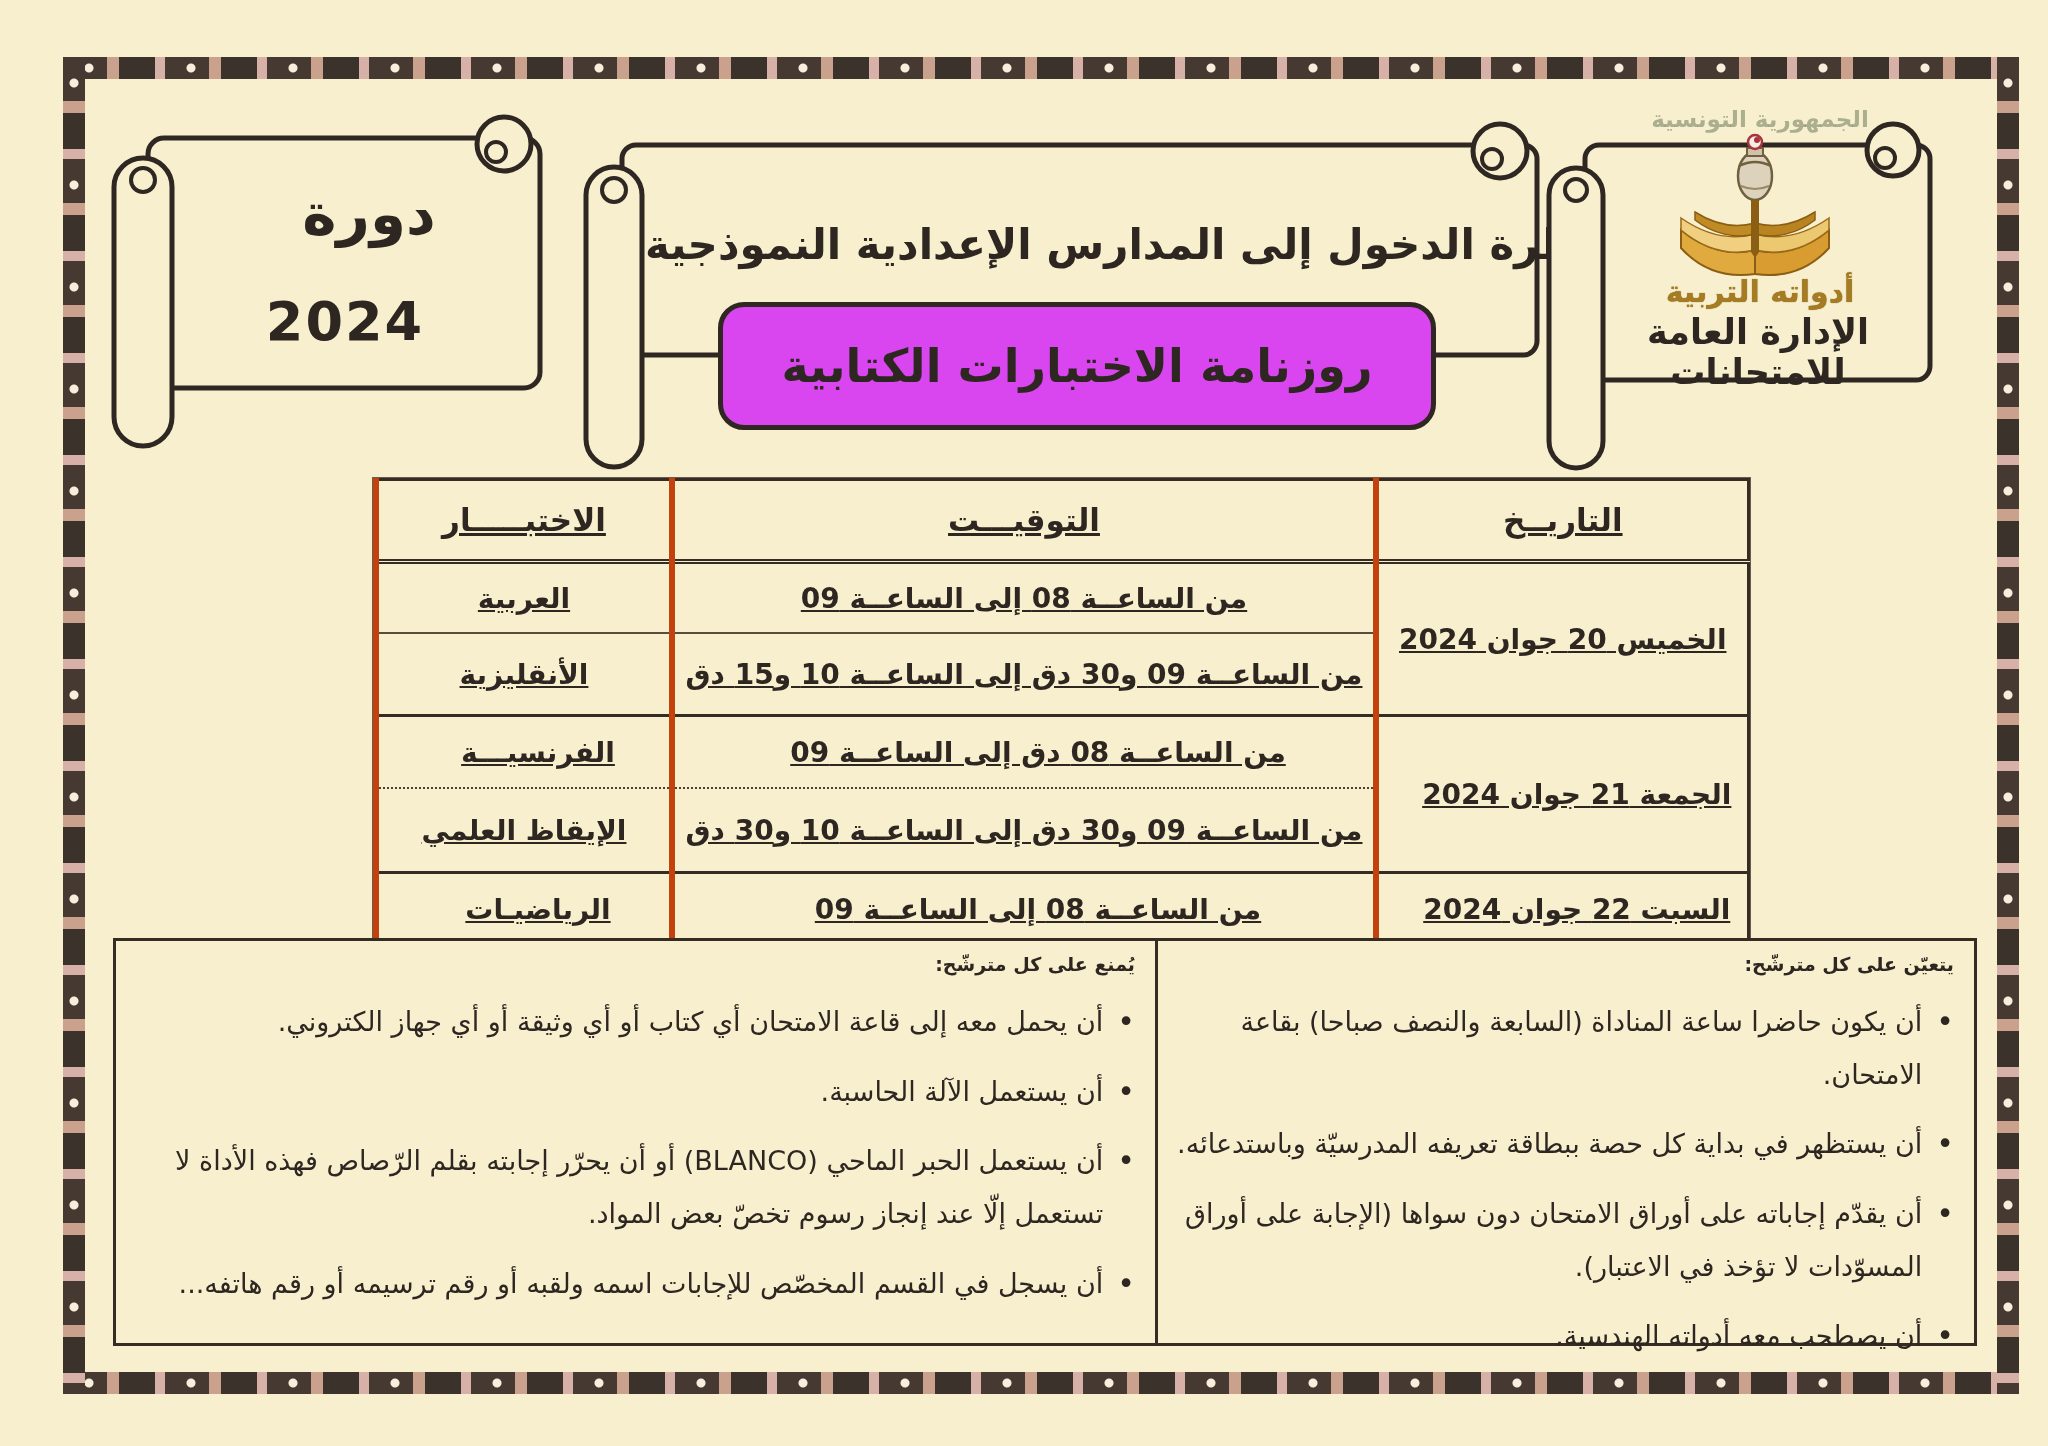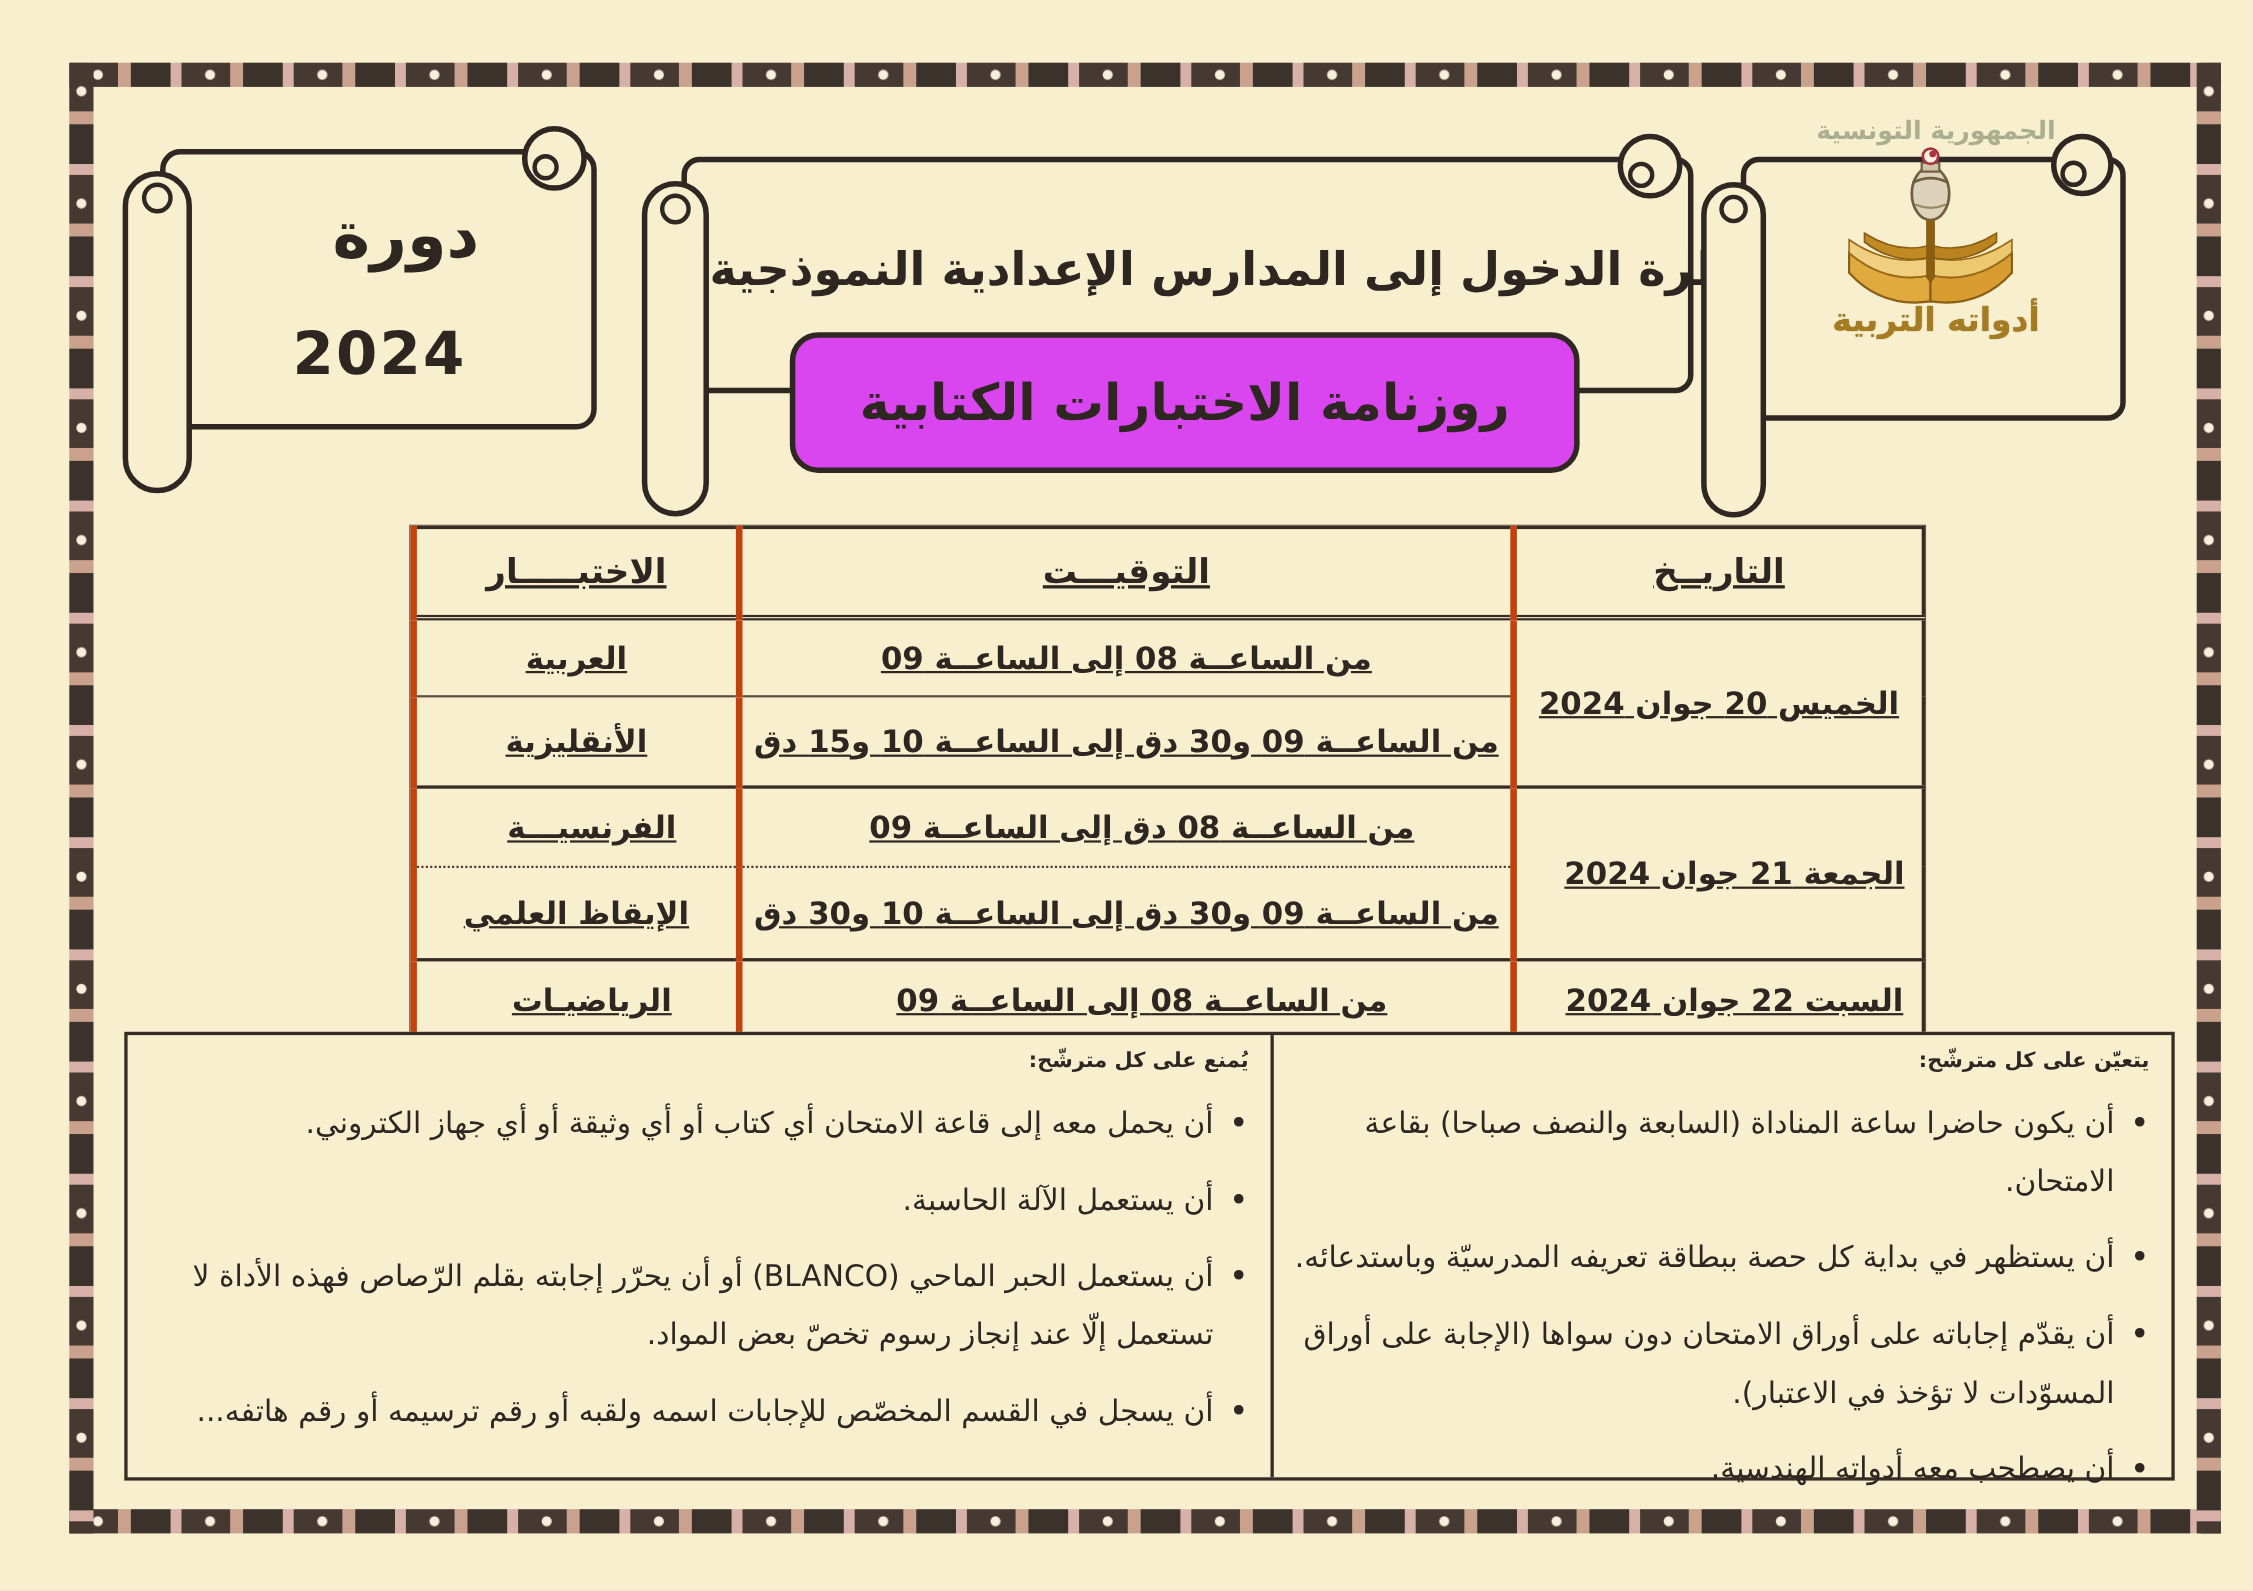--- a/index.html
+++ b/index.html
@@ -146,20 +146,21 @@
       <circle cx="82" cy="8" r="3" fill="#a8323e"></circle>
       <path d="M80 142 C52 146 26 138 6 116 L6 98 C30 118 56 124 80 118 Z" fill="#e0aa3e" stroke="#8a5f14" stroke-width="2"></path>
       <path d="M80 118 C54 124 30 118 6 98 L6 86 C32 104 58 108 80 102 Z" fill="#f0d080" stroke="#9a6a1a" stroke-width="1.5"></path>
       <path d="M80 102 C60 107 38 102 20 88 L20 80 C42 94 62 96 80 91 Z" fill="#c08a24" stroke="#8a5f14" stroke-width="1.5"></path>
       <path d="M80 142 C108 146 134 138 154 116 L154 98 C130 118 104 124 80 118 Z" fill="#d89c30" stroke="#8a5f14" stroke-width="2"></path>
       <path d="M80 118 C106 124 130 118 154 98 L154 86 C128 104 102 108 80 102 Z" fill="#ecc870" stroke="#9a6a1a" stroke-width="1.5"></path>
       <path d="M80 102 C100 107 122 102 140 88 L140 80 C118 94 98 96 80 91 Z" fill="#b98420" stroke="#8a5f14" stroke-width="1.5"></path>
       <path d="M76 68 L84 68 L84 120 L80 126 L76 120 Z" fill="#8a5f14"></path>
     </svg>
     <div class="overlay ministry-name" style="left:90px;top:184px;width:270px;">أدواته التربية</div>
+    <div class="overlay admin-name" style="left:28px;top:222px;width:390px;">الإدارة العامة للامتحانات</div>
   </div>
 
   <table class="schedule">
     <colgroup>
         <col class="c-date">
         <col class="c-time">
         <col class="c-exam">
       </colgroup>
     <tbody>
         <tr>

